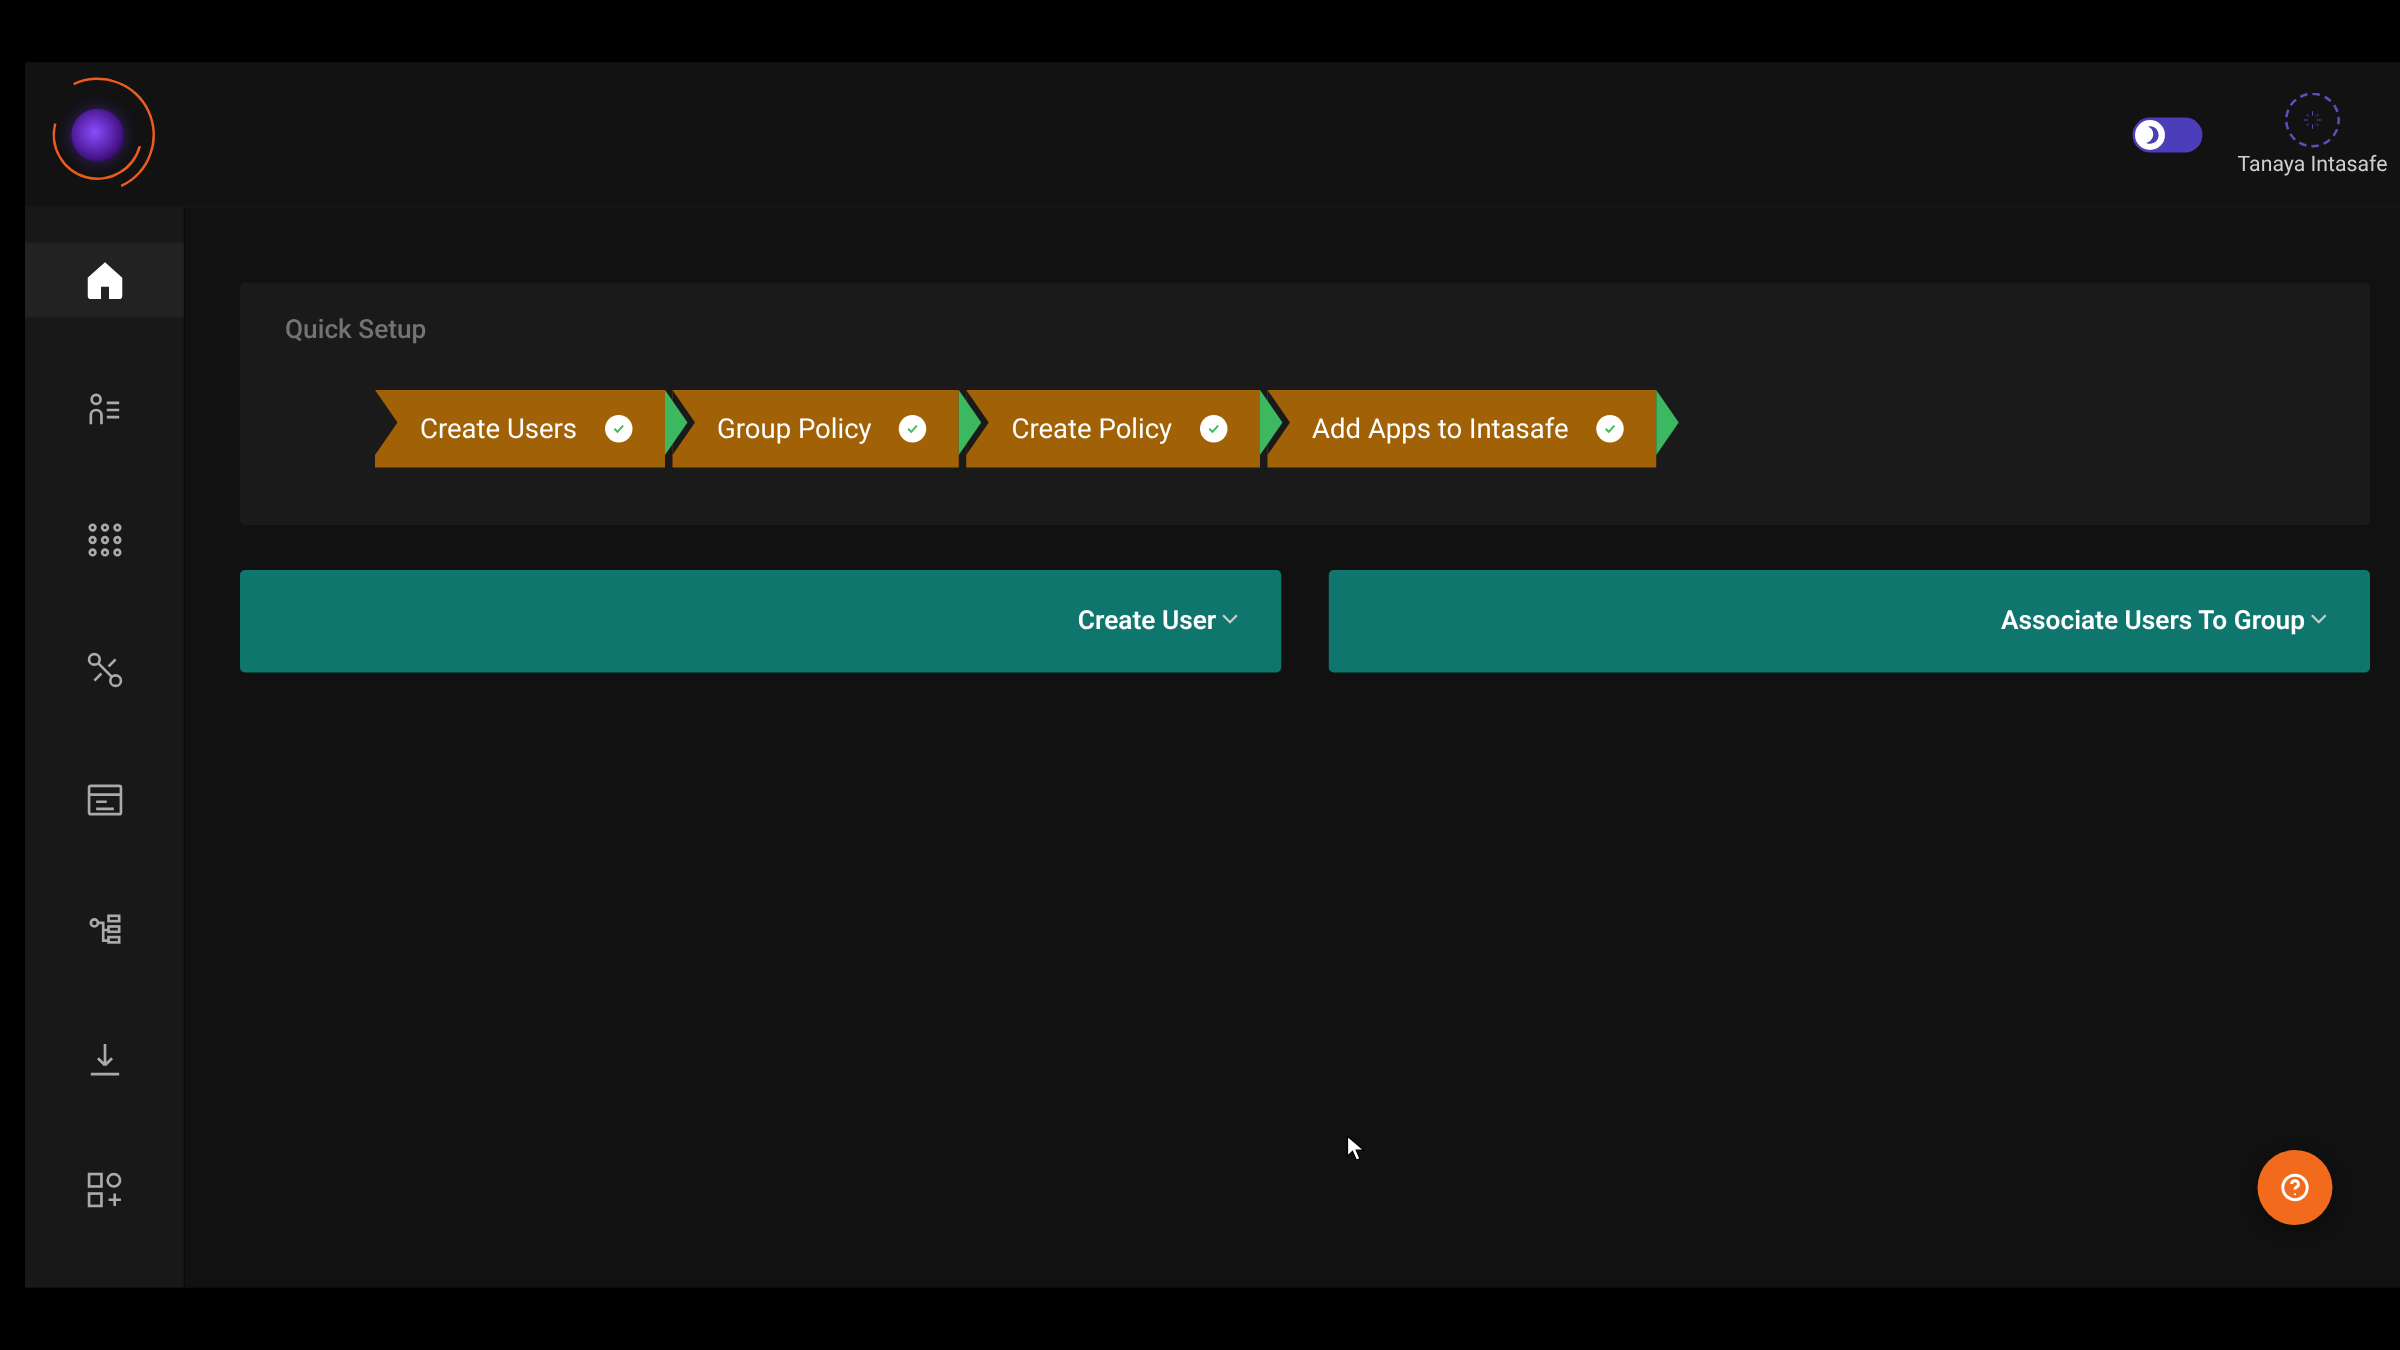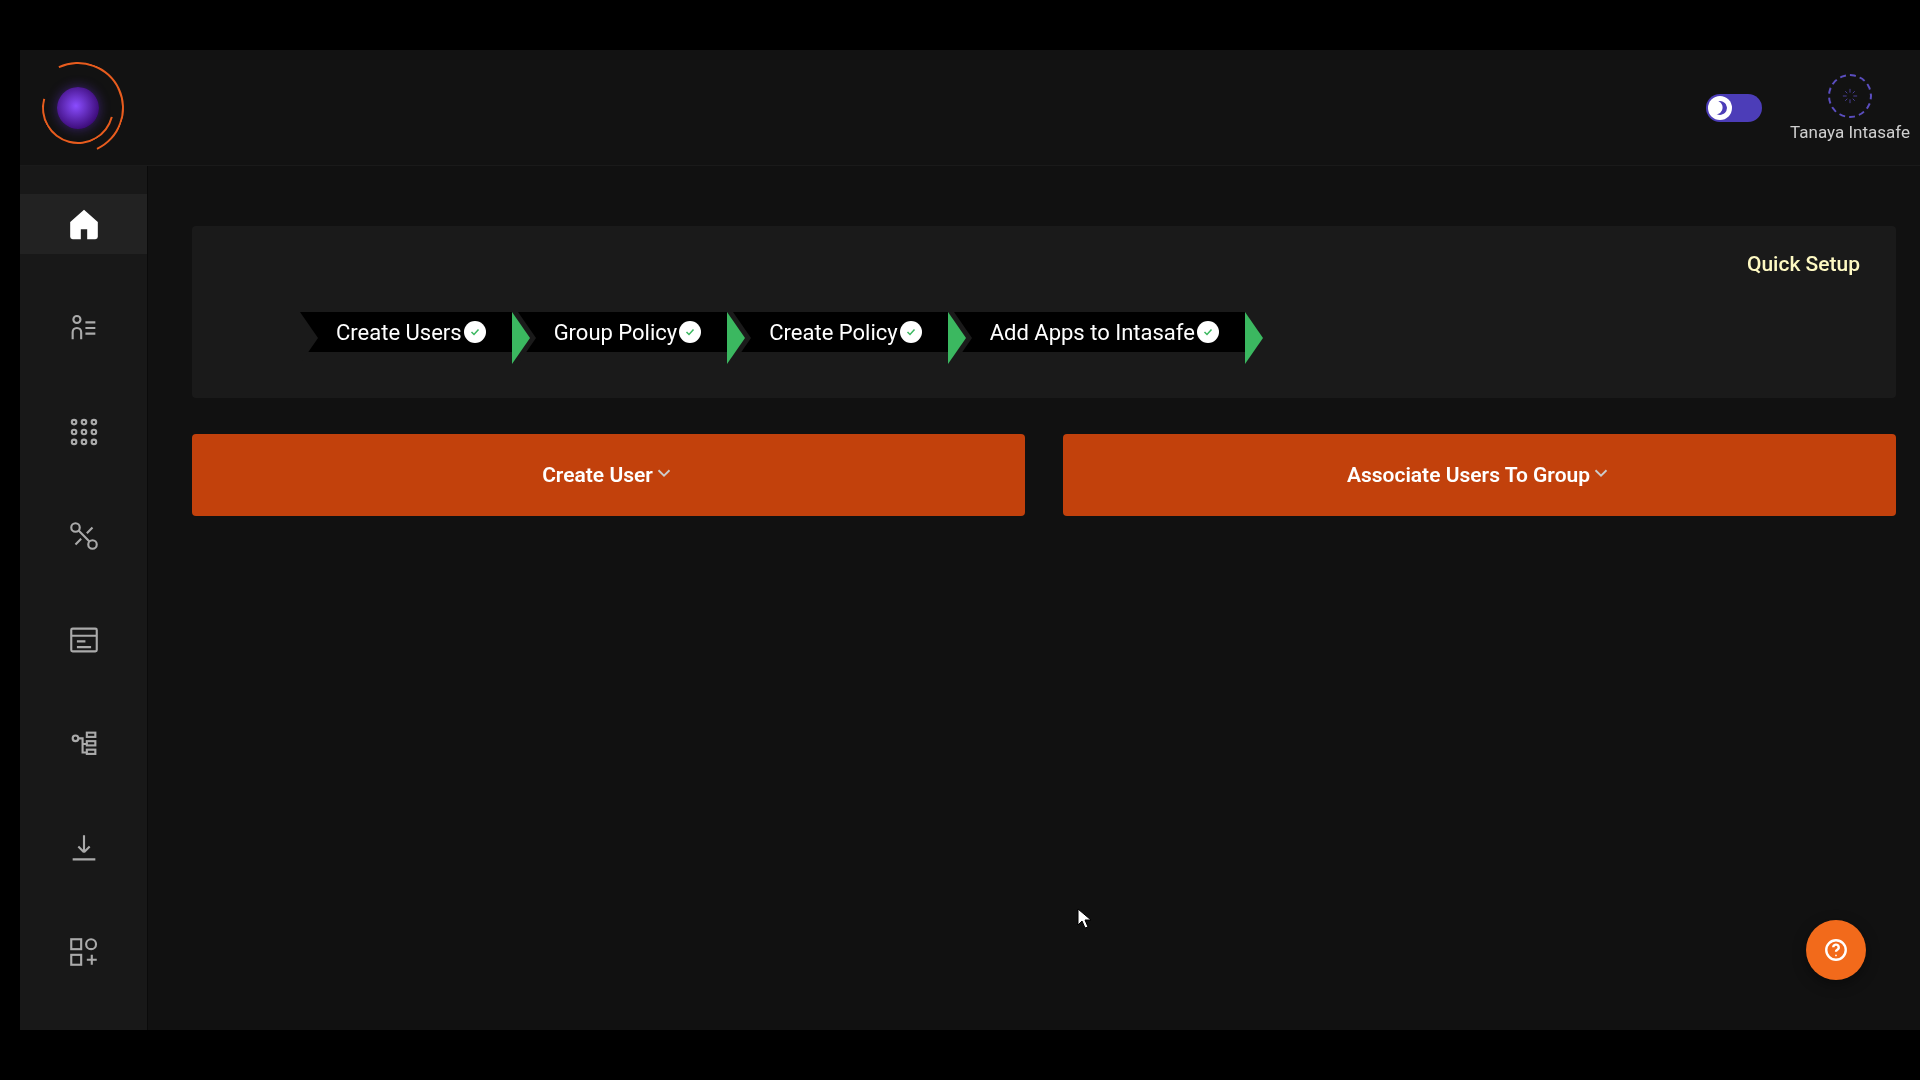--- a/index.html
+++ b/index.html
@@ -24,30 +24,30 @@
   .body { flex: 1; display: flex; }
   .sidebar { width: 128px; background: #181818; display: flex; flex-direction: column; align-items: center; padding-top: 28px; gap: 44px; border-right: 1px solid #0a0a0a; }
   .nav-item { width: 100%; height: 60px; display: flex; align-items: center; justify-content: center; cursor: pointer; position: relative; }
   .nav-item.active { background: #222; }
   .nav-item.active::before { content: ""; position: absolute; left: 0; top: 0; bottom: 0; width: 3px; background: #e85c1e; display:none; }
   .nav-item svg { width: 34px; height: 34px; stroke: #aaa; fill: none; stroke-width: 1.5; }
   .nav-item.active svg { stroke: #fff; fill: #fff; }
   
   .main { flex: 1; padding: 60px 44px 0 44px; background: #111; }
   .card { background: #1a1a1a; border-radius: 4px; padding: 26px 36px 46px 36px; margin-bottom: 36px; }
-  .card-title { font-size: 21px; font-weight: 500; color: #fef9c3; margin-bottom: 36px; text-align: right; }
+  .card-title { font-size: 21px; font-weight: 500; color: #737373; margin-bottom: 36px; }
   .steps-row { display: flex; gap: 6px; padding-left: 72px; }
-  .step { position: relative; height: 40px; background: #000000; display: flex; align-items: center; padding: 0 26px 0 36px; gap: 2px; cursor: pointer; }
+  .step { position: relative; height: 62px; background: #a16207; display: flex; align-items: center; padding: 0 26px 0 36px; gap: 22px; cursor: pointer; }
   .step::before { content: ""; position: absolute; left: 0; top: 0; border-top: 26px solid transparent; border-bottom: 26px solid transparent; border-left: 18px solid #1a1a1a; }
   .step::after { content: ""; position: absolute; right: -18px; top: 0; border-top: 26px solid transparent; border-bottom: 26px solid transparent; border-left: 18px solid #3bb860; z-index: 2; }
   .step-label { font-size: 22px; color: #fff; white-space: nowrap; }
   .step-check { width: 22px; height: 22px; border-radius: 50%; background: #fff; display: flex; align-items: center; justify-content: center; }
   .step-check svg { width: 12px; height: 12px; stroke: #3bb860; stroke-width: 3; fill: none; }
   .panels-row { display: flex; gap: 38px; }
-  .panel { flex: 1; background: #c2410c; border-radius: 4px; padding: 28px 30px; display: flex; align-items: center; justify-content: center; cursor: pointer; }
+  .panel { flex: 1; background: #0f766e; border-radius: 4px; padding: 28px 30px; display: flex; align-items: center; justify-content: flex-end; cursor: pointer; }
   .panel-title { font-size: 21px; font-weight: 600; color: #fff; }
   .chevron svg { width: 22px; height: 22px; stroke: #ccc; stroke-width: 2; fill: none; }
   
   .help-fab { position: absolute; right: 74px; bottom: 50px; width: 60px; height: 60px; border-radius: 50%; background: #f26a1b; display: flex; align-items: center; justify-content: center; cursor: pointer; box-shadow: 0 4px 14px rgba(0,0,0,.4); }
   .help-fab svg { width: 26px; height: 26px; stroke: #fff; stroke-width: 2.2; fill: none; }
   
   .cursor { position: absolute; left: 1057px; top: 858px; width: 16px; height: 22px; pointer-events: none; }
   .cursor svg { width: 100%; height: 100%; }
 </style>
 </head>

